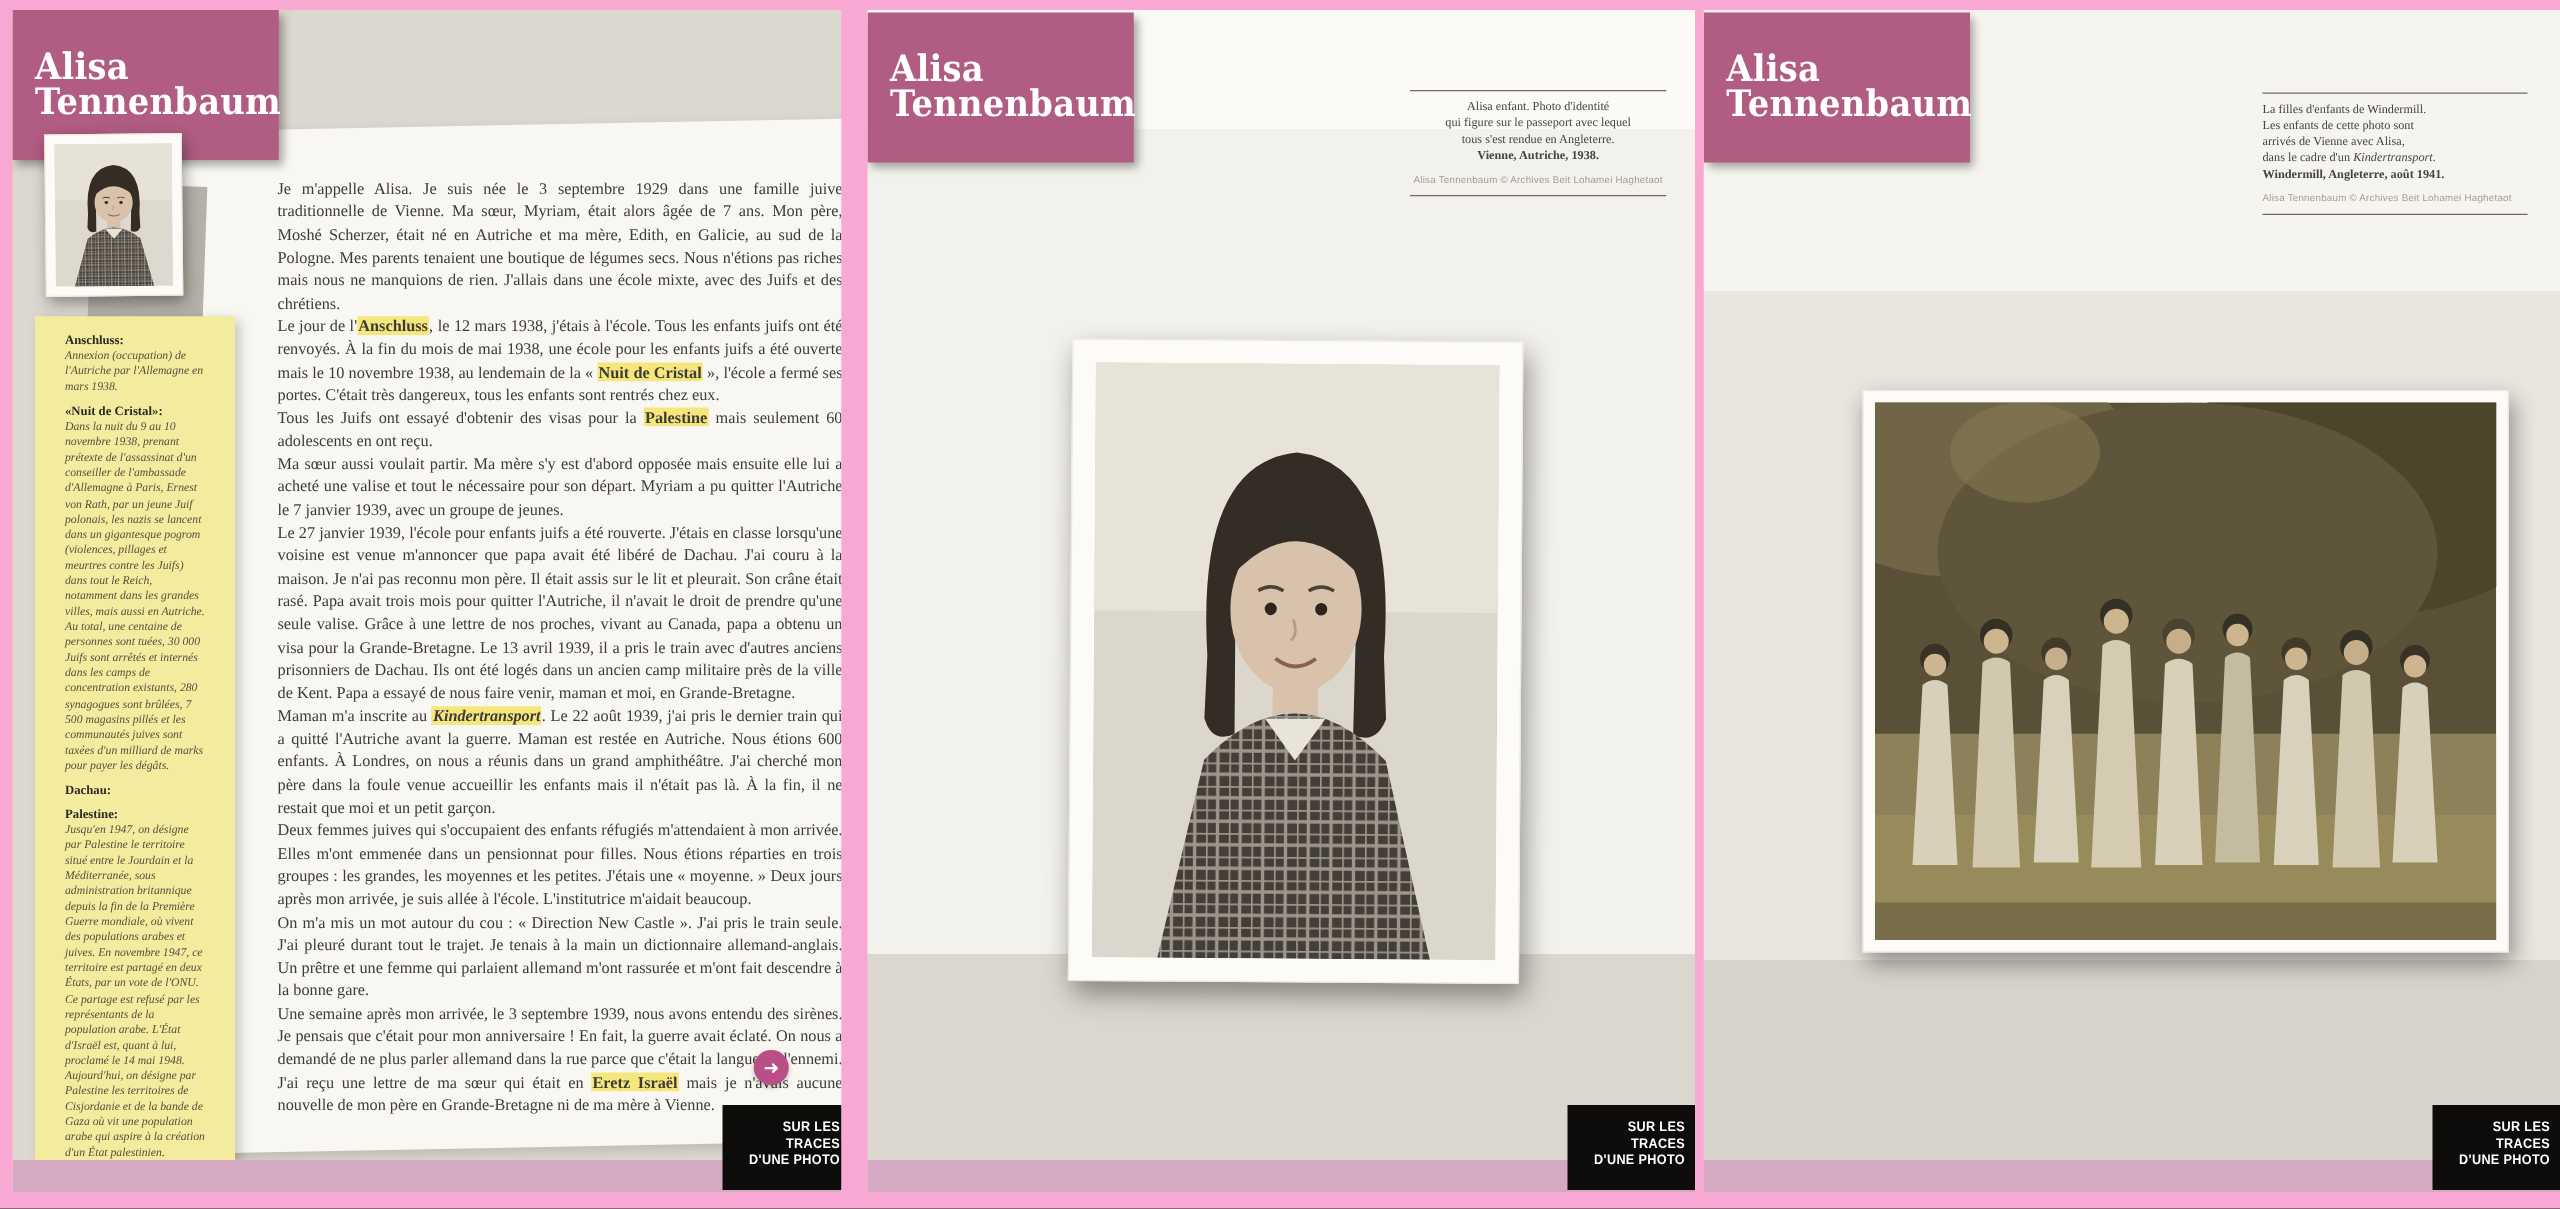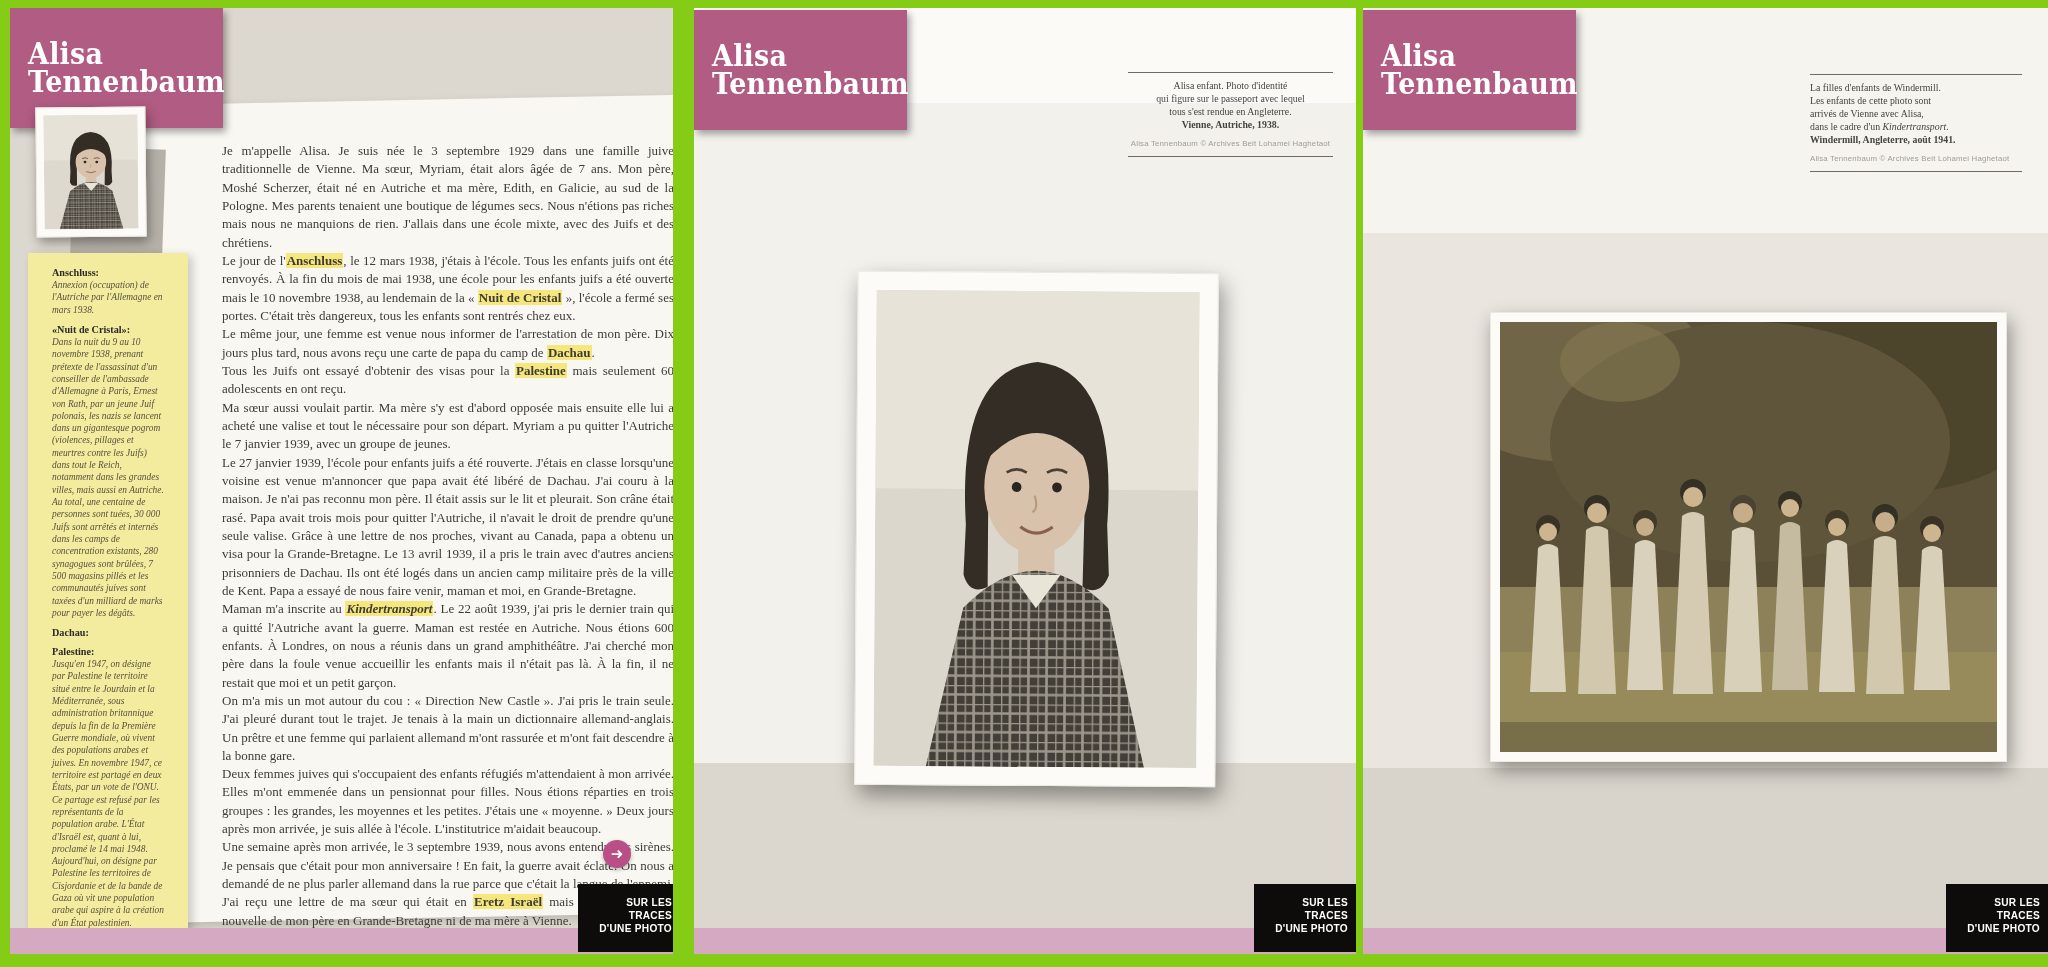--- a/index.html
+++ b/index.html
@@ -1,21 +1,21 @@
 <!DOCTYPE html>
 <html style="--pink: #b15c83; --strip_pink: #d4a9c1; --arrow_pink: #b94f86; --sidebar_yellow: #f3eb9e; --highlight: #f6e77d; --paper: #f9f7f2; --panel_bg: #ddd8cf; --ink: #3d3b38; --credit_gray: #a09c93; --logo_bg: #0e0c0a;"><head>
 <meta charset="utf-8">
 <style>
   :root{
     --pink:#b15c83; --strip_pink:#d4a9c1; --arrow_pink:#b94f86;
     --sidebar_yellow:#f3eb9e; --highlight:#f6e77d; --paper:#f9f7f2;
     --panel_bg:#ddd8cf; --ink:#3d3b38; --credit_gray:#a09c93; --logo_bg:#0e0c0a;
   }
   html,body{margin:0;padding:0;background:#000;}
-  .page{position:relative;width:2048px;height:967px;background:#84cc16;overflow:hidden;
+  .page{position:relative;width:2048px;height:967px;background:#f9a8d4;overflow:hidden;
         font-family:"Liberation Serif",serif;color:var(--ink);}
   .panel{position:absolute;top:8px;height:946px;background:var(--panel_bg);overflow:hidden;}
   .panel1{left:10px;width:663px;}
   .panel2{left:694px;width:662px;
      background:linear-gradient(180deg,#fbfaf7 0 95px,#f3f1ec 95px 755px,#dcd7ce 755px 100%);}
   .panel3{left:1363px;width:685px;
      background:linear-gradient(180deg,#f6f4ef 0 225px,#eae6df 225px 760px,#d9d4cb 760px 100%);}
   .paper{position:absolute;left:125px;top:92px;width:555px;height:818px;background:var(--paper);
          transform:rotate(-1.1deg);box-shadow:0 4px 10px rgba(0,0,0,.15);}
   .titlebox{position:absolute;left:0;top:0;width:213px;height:120px;background:var(--pink);
@@ -117,27 +117,26 @@
           <div class="gloss-def"><span>Jusqu'en 1947, on désigne par Palestine le territoire situé entre le Jourdain et la Méditerranée, sous administration britannique depuis la fin de la Première Guerre mondiale, où vivent des populations arabes et juives. En novembre 1947, ce territoire est partagé en deux États, par un vote de l'ONU. Ce partage est refusé par les représentants de la population arabe. L'État d'Israël est, quant à lui, proclamé le 14 mai 1948. Aujourd'hui, on désigne par Palestine les territoires de Cisjordanie et de la bande de Gaza où vit une population arabe qui aspire à la création d'un État palestinien.</span></div>
         </div>
         <div class="gloss">
           <div class="gloss-term i">Kindertransport:</div>
         </div>
       </div>
 
     <div class="story">
         <div class="story-p"><span>Je m'appelle Alisa. Je suis née le 3 septembre 1929 dans une famille juive traditionnelle de Vienne. Ma sœur, Myriam, était alors âgée de 7 ans. Mon père, Moshé Scherzer, était né en Autriche et ma mère, Edith, en Galicie, au sud de la Pologne. Mes parents tenaient une boutique de légumes secs. Nous n'étions pas riches mais nous ne manquions de rien. J'allais dans une école mixte, avec des Juifs et des chrétiens.</span></div>
         <div class="story-p"><span>Le jour de l'</span><span class="b hl">Anschluss</span><span>, le 12 mars 1938, j'étais à l'école. Tous les enfants juifs ont été renvoyés. À la fin du mois de mai 1938, une école pour les enfants juifs a été ouverte mais le 10 novembre 1938, au lendemain de la « </span><span class="b hl">Nuit de Cristal</span><span> », l'école a fermé ses portes. C'était très dangereux, tous les enfants sont rentrés chez eux.</span></div>
-        <div class="story-p"><span>Le même jour, une femme est venue nous informer de l'arrestation de mon père. Dix jours plus tard, nous avons reçu une carte de papa du camp de </span><span class="b hl">Dachau</span><span>.</span></div>
         <div class="story-p"><span>Tous les Juifs ont essayé d'obtenir des visas pour la </span><span class="b hl">Palestine</span><span> mais seulement 60 adolescents en ont reçu.</span></div>
         <div class="story-p"><span>Ma sœur aussi voulait partir. Ma mère s'y est d'abord opposée mais ensuite elle lui a acheté une valise et tout le nécessaire pour son départ. Myriam a pu quitter l'Autriche le 7 janvier 1939, avec un groupe de jeunes.</span></div>
         <div class="story-p"><span>Le 27 janvier 1939, l'école pour enfants juifs a été rouverte. J'étais en classe lorsqu'une voisine est venue m'annoncer que papa avait été libéré de Dachau. J'ai couru à la maison. Je n'ai pas reconnu mon père. Il était assis sur le lit et pleurait. Son crâne était rasé. Papa avait trois mois pour quitter l'Autriche, il n'avait le droit de prendre qu'une seule valise. Grâce à une lettre de nos proches, vivant au Canada, papa a obtenu un visa pour la Grande-Bretagne. Le 13 avril 1939, il a pris le train avec d'autres anciens prisonniers de Dachau. Ils ont été logés dans un ancien camp militaire près de la ville de Kent. Papa a essayé de nous faire venir, maman et moi, en Grande-Bretagne.</span></div>
         <div class="story-p"><span>Maman m'a inscrite au </span><span class="b i hl">Kindertransport</span><span>. Le 22 août 1939, j'ai pris le dernier train qui a quitté l'Autriche avant la guerre. Maman est restée en Autriche. Nous étions 600 enfants. À Londres, on nous a réunis dans un grand amphithéâtre. J'ai cherché mon père dans la foule venue accueillir les enfants mais il n'était pas là. À la fin, il ne restait que moi et un petit garçon.</span></div>
+        <div class="story-p"><span>Deux femmes juives qui s'occupaient des enfants réfugiés m'attendaient à mon arrivée. Elles m'ont emmenée dans un pensionnat pour filles. Nous étions réparties en trois groupes : les grandes, les moyennes et les petites. J'étais une « moyenne. » Deux jours après mon arrivée, je suis allée à l'école. L'institutrice m'aidait beaucoup.</span></div>
         <div class="story-p"><span>On m'a mis un mot autour du cou : « Direction New Castle ». J'ai pris le train seule. J'ai pleuré durant tout le trajet. Je tenais à la main un dictionnaire allemand-anglais. Un prêtre et une femme qui parlaient allemand m'ont rassurée et m'ont fait descendre à la bonne gare.</span></div>
-        <div class="story-p"><span>Deux femmes juives qui s'occupaient des enfants réfugiés m'attendaient à mon arrivée. Elles m'ont emmenée dans un pensionnat pour filles. Nous étions réparties en trois groupes : les grandes, les moyennes et les petites. J'étais une « moyenne. » Deux jours après mon arrivée, je suis allée à l'école. L'institutrice m'aidait beaucoup.</span></div>
         <div class="story-p"><span>Une semaine après mon arrivée, le 3 septembre 1939, nous avons entendu des sirènes. Je pensais que c'était pour mon anniversaire ! En fait, la guerre avait éclaté. On nous a demandé de ne plus parler allemand dans la rue parce que c'était la langue de l'ennemi. J'ai reçu une lettre de ma sœur qui était en </span><span class="b hl">Eretz Israël</span><span> mais je n'avais aucune nouvelle de mon père en Grande-Bretagne ni de ma mère à Vienne.</span></div>
       </div>
 
     <div class="arrow-btn">➜</div>
 
     <div class="strip"></div>
     <div class="logo logo1">
       <div class="logo-inner">
           <div>SUR LES</div>
           <div>TRACES</div>

